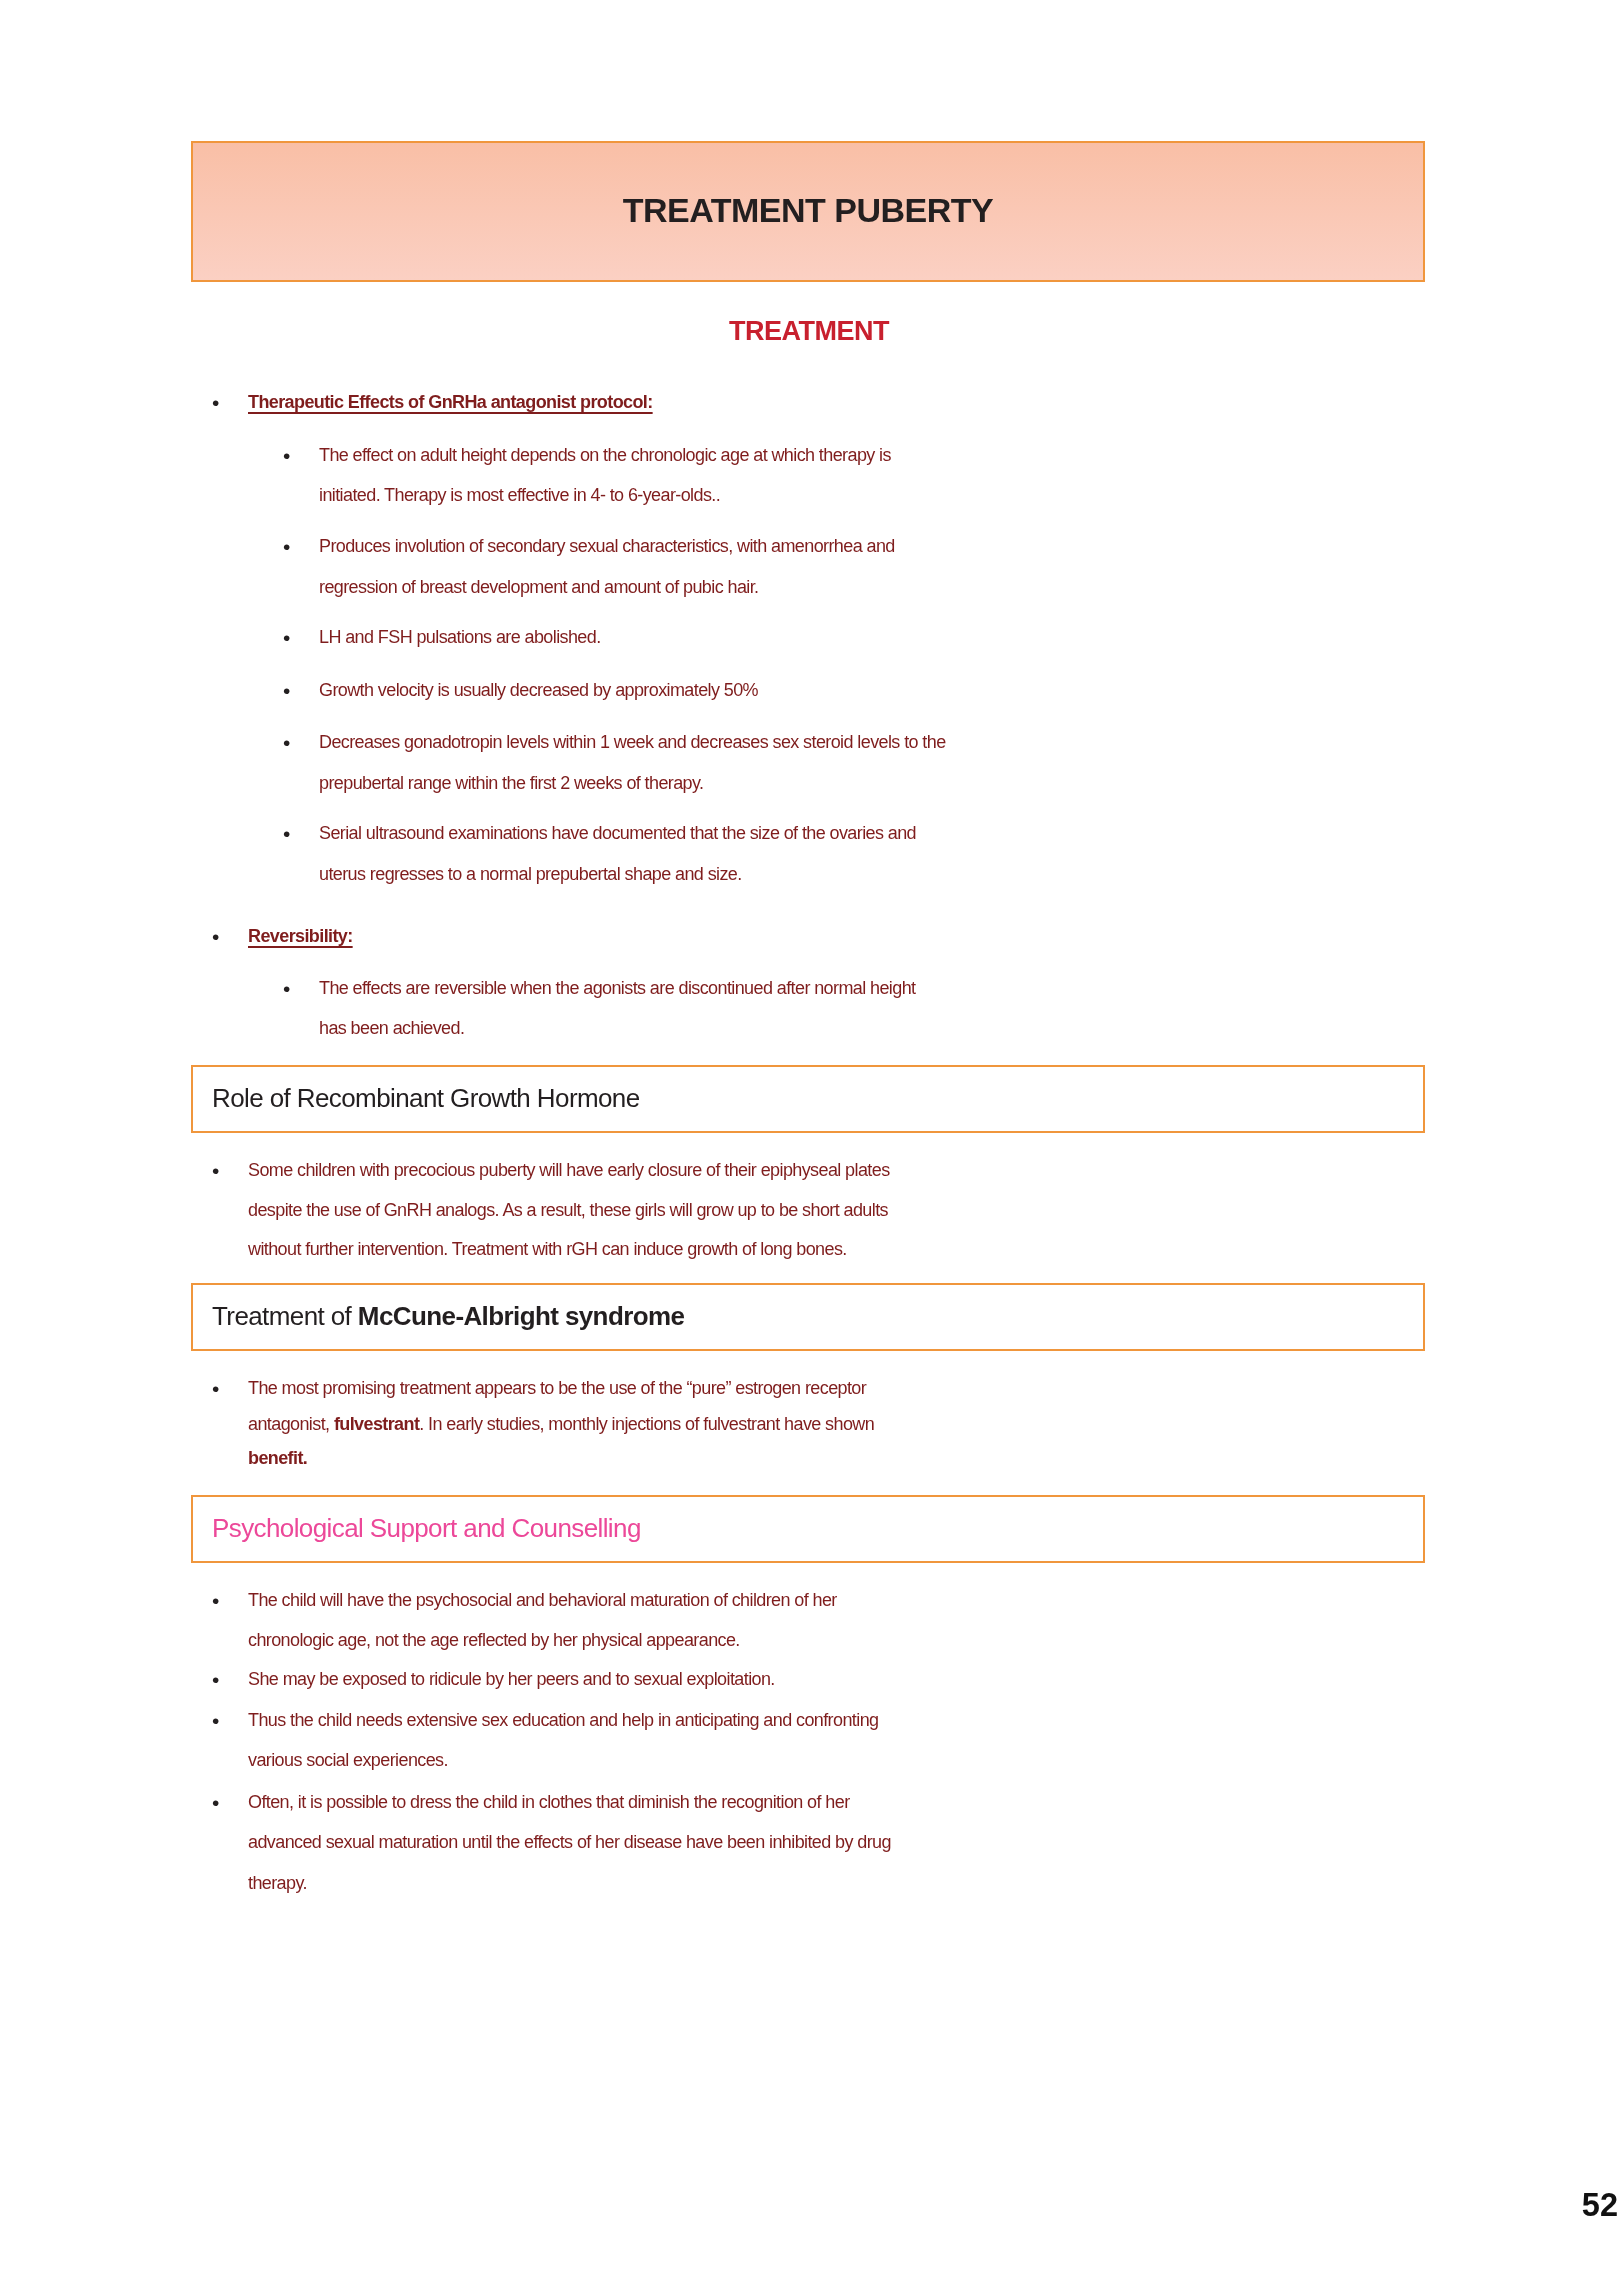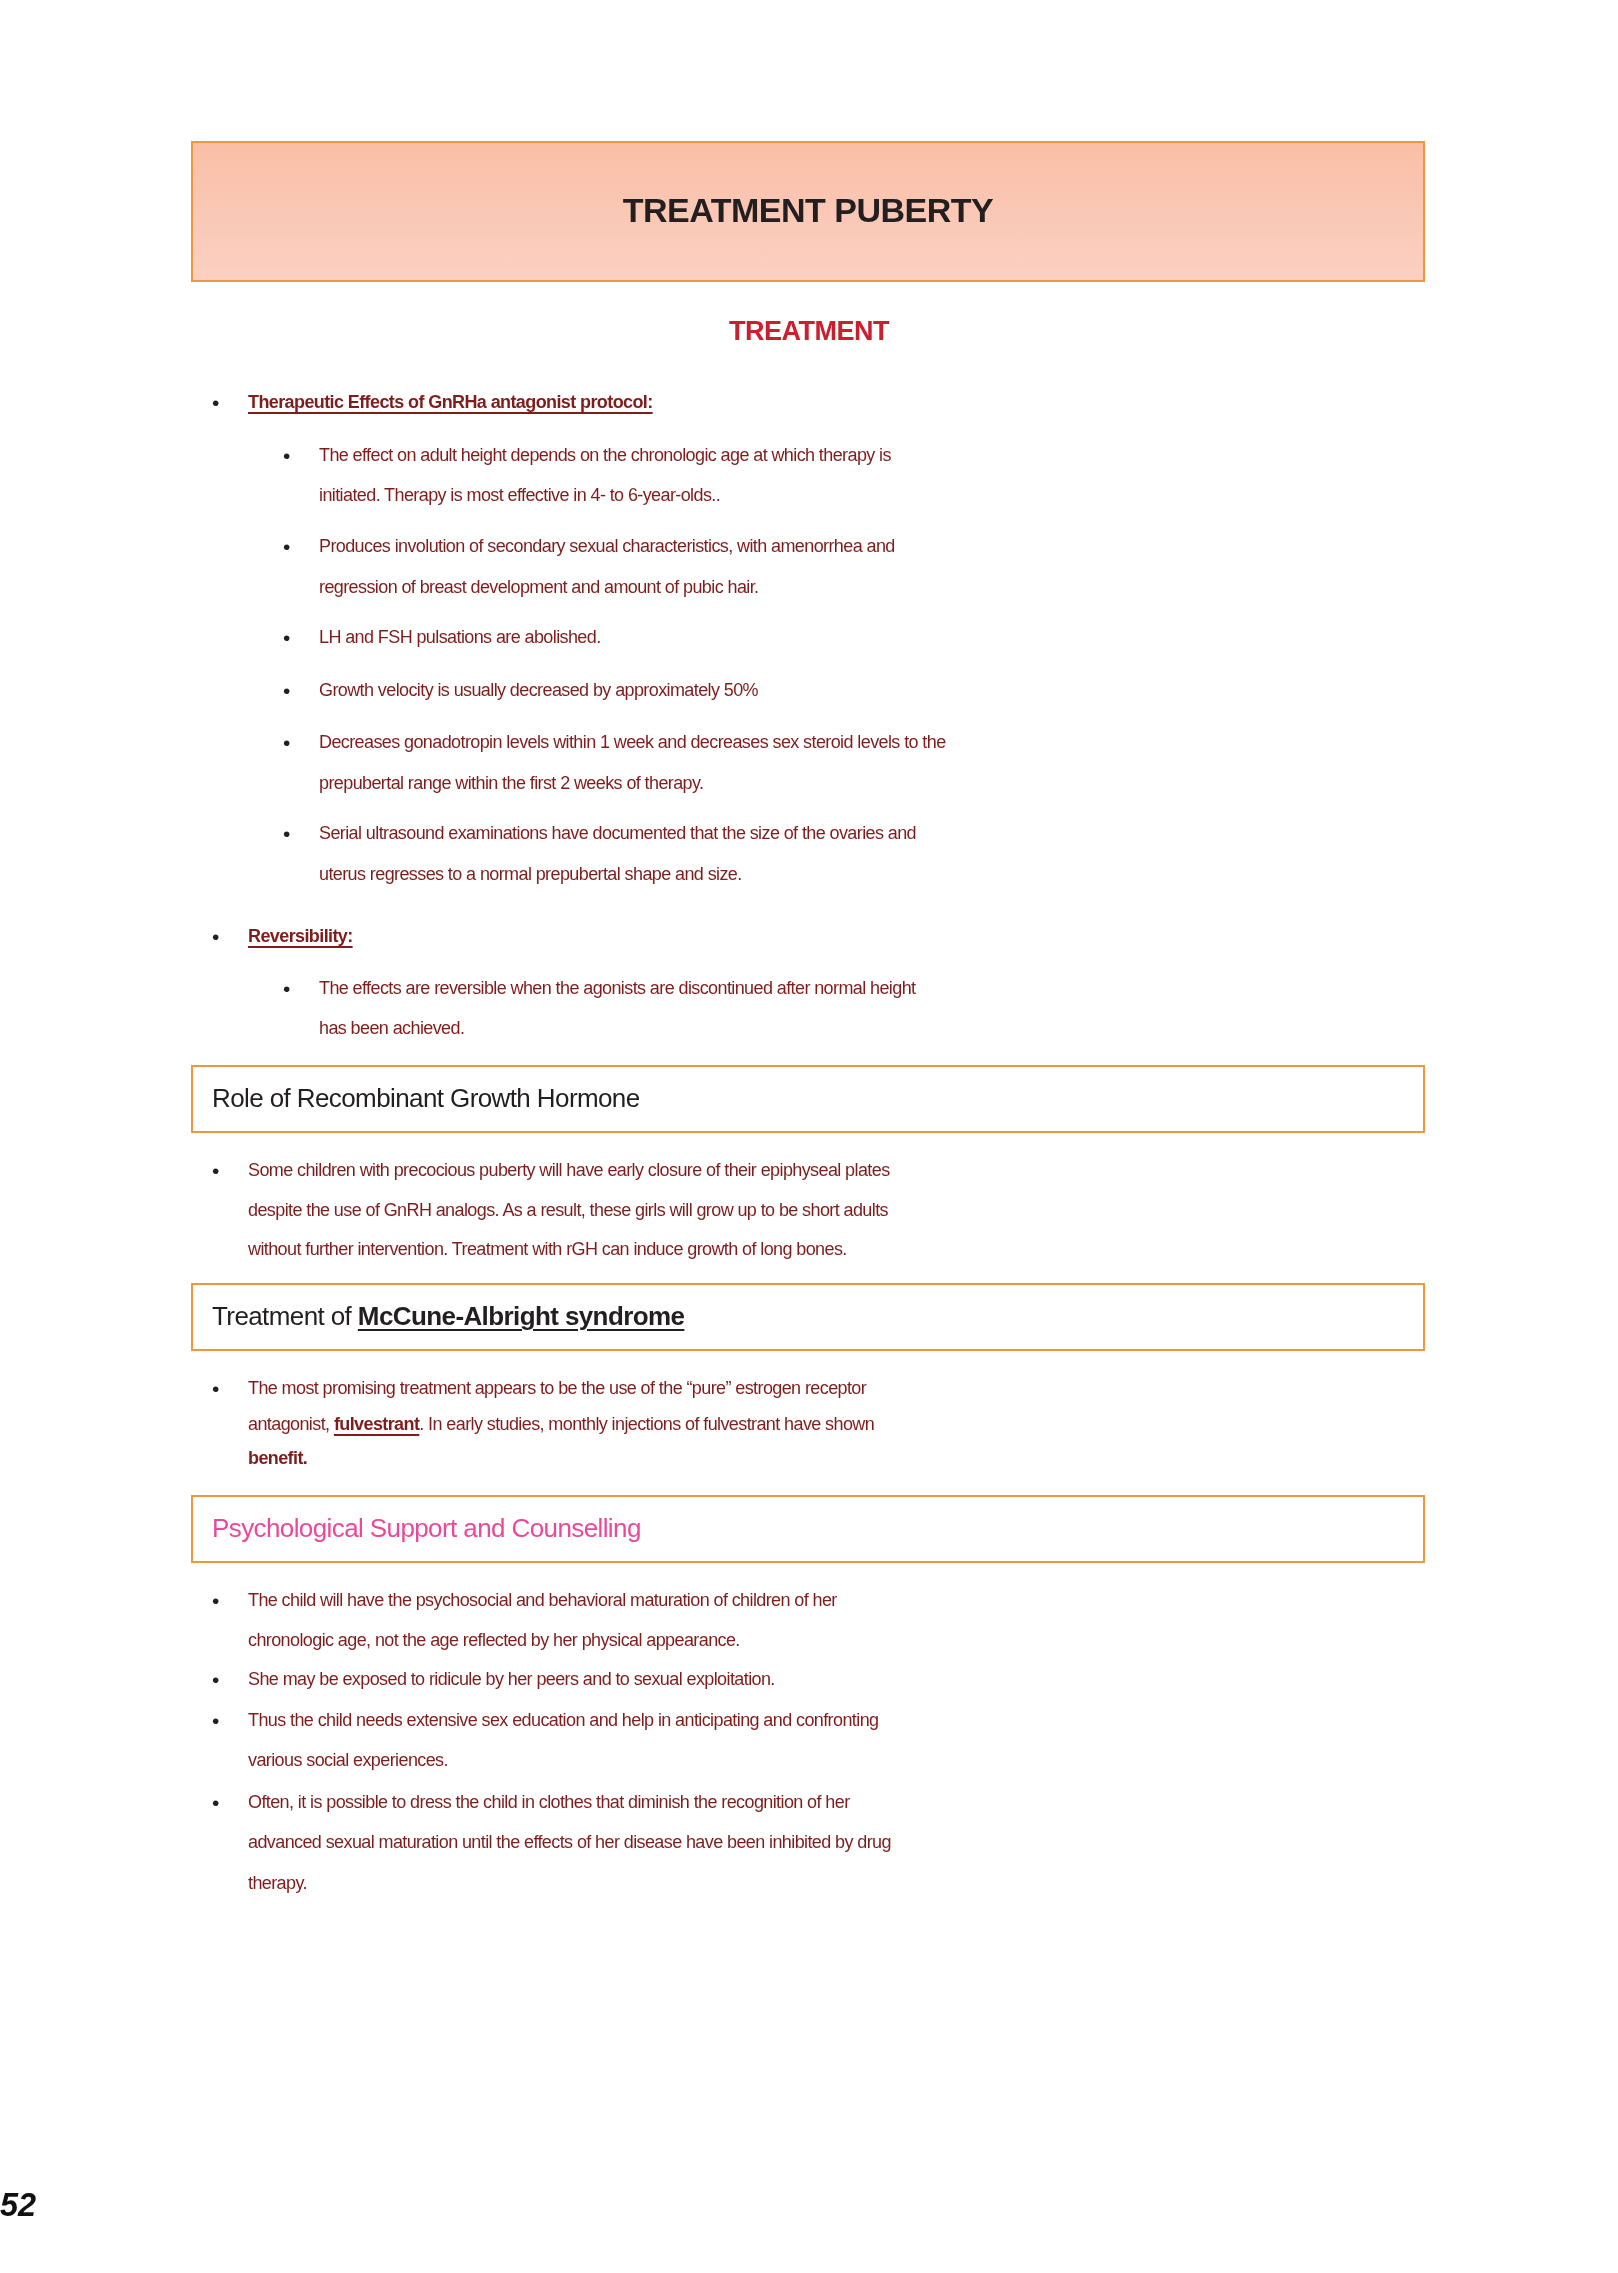--- a/index.html
+++ b/index.html
@@ -16,24 +16,24 @@
   .line { position: absolute; font-size: 18px; line-height: 31px; white-space: nowrap;
     letter-spacing: -0.6px; color: #7f1d1d; }
   .bullet { position: absolute; font-size: 21px; line-height: 31px; color: #231f20; }
   .heading { font-weight: bold; text-decoration: underline; text-decoration-thickness: 1.9px;
     text-underline-offset: 3.8px; }
   .sub-box { position: absolute; left: 191px; width: 1230px; height: 64px;
     border: 2.9px solid #f0963c; background: #ffffff; }
   .sub-box .label { position: absolute; left: 19px; top: 16.3px; font-size: 26px;
     line-height: 31px; white-space: nowrap; letter-spacing: -0.6px; color: #231f20; }
   .sub-box .label.light { color: #ec4899; font-weight: normal; }
-  .u-bold { font-weight: bold; text-decoration: underline; text-decoration-thickness: 1.9px;
+  .u-bold { font-weight: bold; text-decoration-thickness: 1.9px;
     text-underline-offset: 3.8px; margin-top: 17px; }
-  .page-num { left: 0; width: 1618px; top: 2187px; text-align: left;
-    font-size: 32.5px; font-weight: bold; color: #111; font-style: italic; }
+  .page-num { left: 0; width: 1618px; top: 2187px; text-align: right;
+    font-size: 32.5px; font-weight: bold; color: #111; }
 </style>
 </head>
 <body>
 
 <div class="abs title-box">
   <div class="title">TREATMENT PUBERTY</div>
 </div>
 <div class="abs section-label">TREATMENT</div>
 
 <span class="bullet" style="left:212px; top:387px;">•</span>

